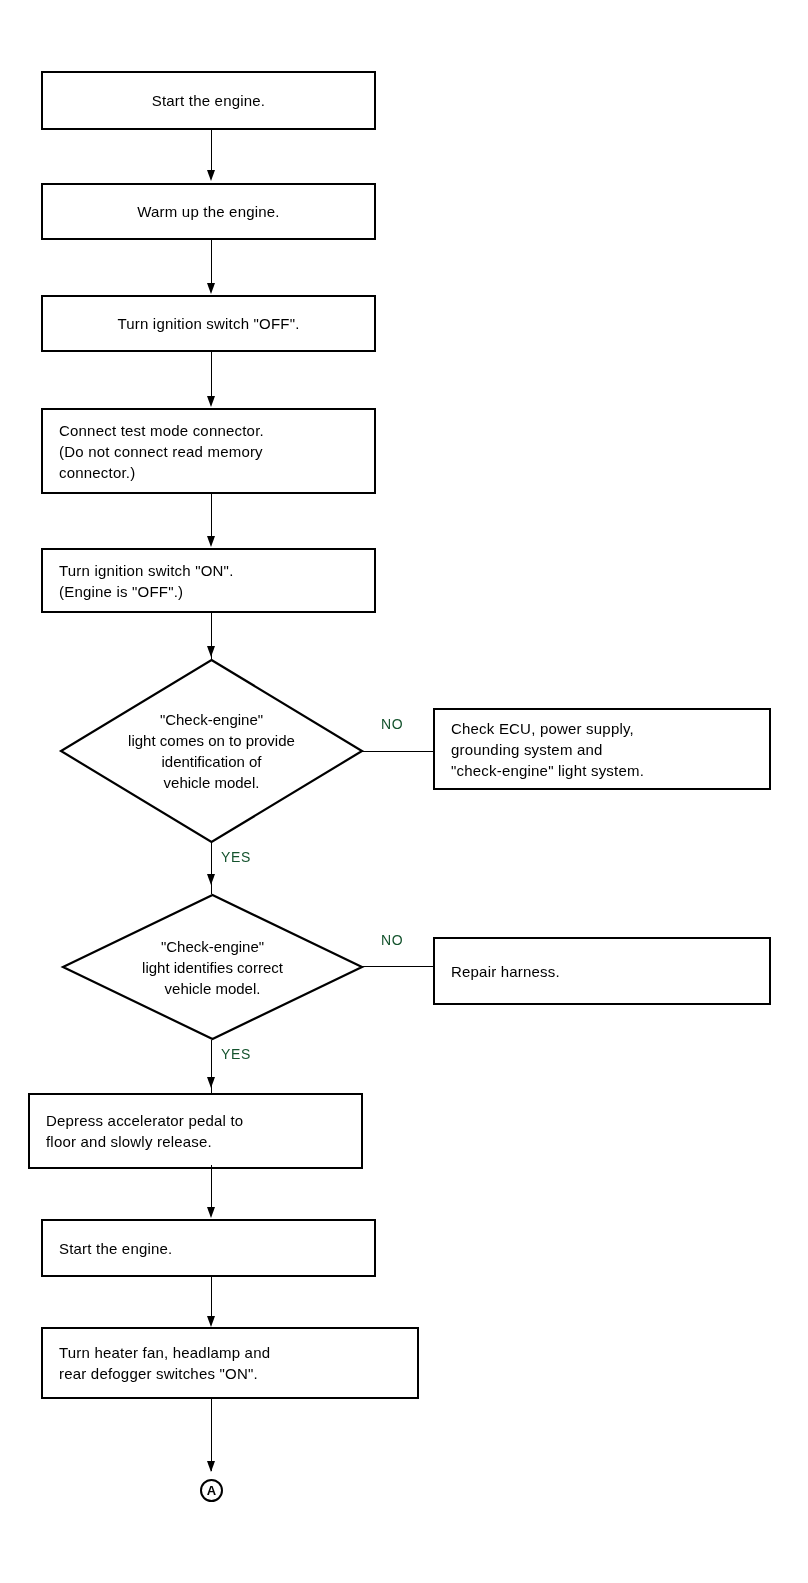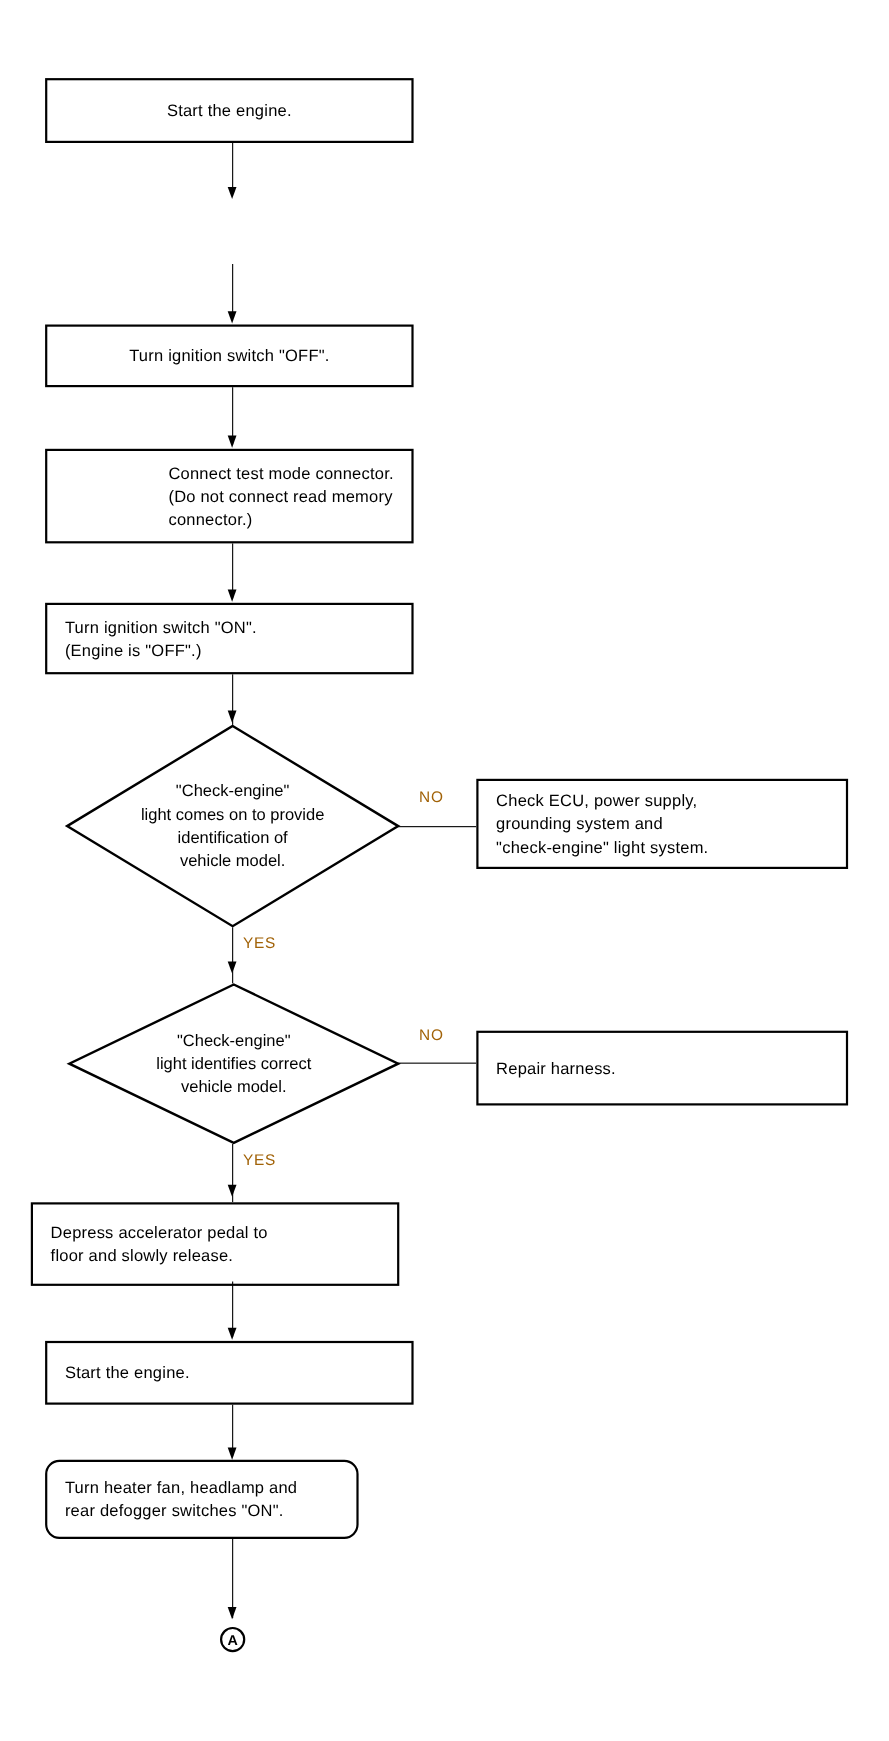--- a/index.html
+++ b/index.html
@@ -86,21 +86,21 @@
     height: 0;
     border-left: 4.5px solid transparent;
     border-right: 4.5px solid transparent;
     border-top: 11px solid #000;
   }
   
   .branch-label {
     position: absolute;
     font-size: 14px;
     letter-spacing: 0.6px;
-    color: #a16207;
+    color: #14532d;
     white-space: nowrap;
   }
   
   .conn-circle {
     position: absolute;
     box-sizing: border-box;
     border: 2px solid #000;
     border-radius: 50%;
     display: flex;
     align-items: center;
@@ -116,32 +116,35 @@
 
 <div id="canvas">
 
   <div class="node-box align-center" style="left:41px; top:71px; width:335px; height:59px;">
     <div class="txt">Start the engine.</div>
   </div>
 
   <div class="vline" style="left:211px; top:130px; height:42px;"></div>
   <div class="arrowhead" style="left:206.5px; top:170px;"></div>
 
+  <div class="node-box align-center" style="left:41px; top:183px; width:335px; height:57px;">
+    <div class="txt">Warm up the engine.</div>
+  </div>
 
   <div class="vline" style="left:211px; top:240px; height:44px;"></div>
   <div class="arrowhead" style="left:206.5px; top:283px;"></div>
 
   <div class="node-box align-center" style="left:41px; top:295px; width:335px; height:57px;">
     <div class="txt">Turn ignition switch "OFF".</div>
   </div>
 
   <div class="vline" style="left:211px; top:352px; height:52px;"></div>
   <div class="arrowhead" style="left:206.5px; top:396px;"></div>
 
-  <div class="node-box align-left" style="left:41px; top:408px; width:335px; height:86px;align-items:flex-end;">
+  <div class="node-box align-left" style="left:41px; top:408px; width:335px; height:86px;">
     <div class="txt">Connect test mode connector.
 (Do not connect read memory
 connector.)</div>
   </div>
 
   <div class="vline" style="left:211px; top:494px; height:50px;"></div>
   <div class="arrowhead" style="left:206.5px; top:536px;"></div>
 
   <div class="node-box align-left" style="left:41px; top:548px; width:335px; height:65px;">
     <div class="txt">Turn ignition switch "ON".
@@ -202,21 +205,21 @@
   <div class="vline" style="left:211px; top:1165px; height:50px;"></div>
   <div class="arrowhead" style="left:206.5px; top:1207px;"></div>
 
   <div class="node-box align-left" style="left:41px; top:1219px; width:335px; height:58px;">
     <div class="txt">Start the engine.</div>
   </div>
 
   <div class="vline" style="left:211px; top:1277px; height:47px;"></div>
   <div class="arrowhead" style="left:206.5px; top:1316px;"></div>
 
-  <div class="node-box align-left" style="left:41px; top:1327px; width:285px; height:72px;border-radius:13px;">
+  <div class="node-box align-left" style="left:41px; top:1327px; width:378px; height:72px;">
     <div class="txt">Turn heater fan, headlamp and
 rear defogger switches "ON".</div>
   </div>
 
   <div class="vline" style="left:211px; top:1399px; height:72px;"></div>
   <div class="arrowhead" style="left:206.5px; top:1461px;"></div>
 
   <div class="conn-circle" style="left:200px; top:1479px; width:23px; height:23px;">
     <span>A</span>
   </div>

